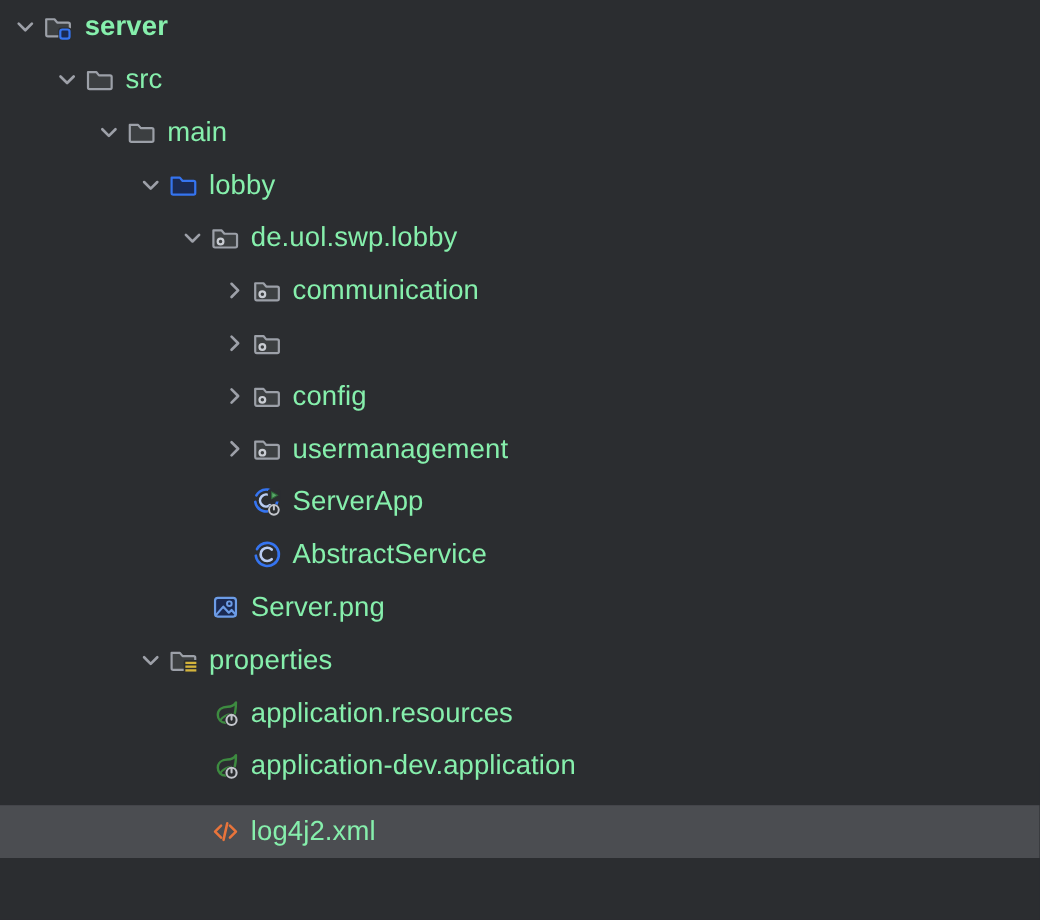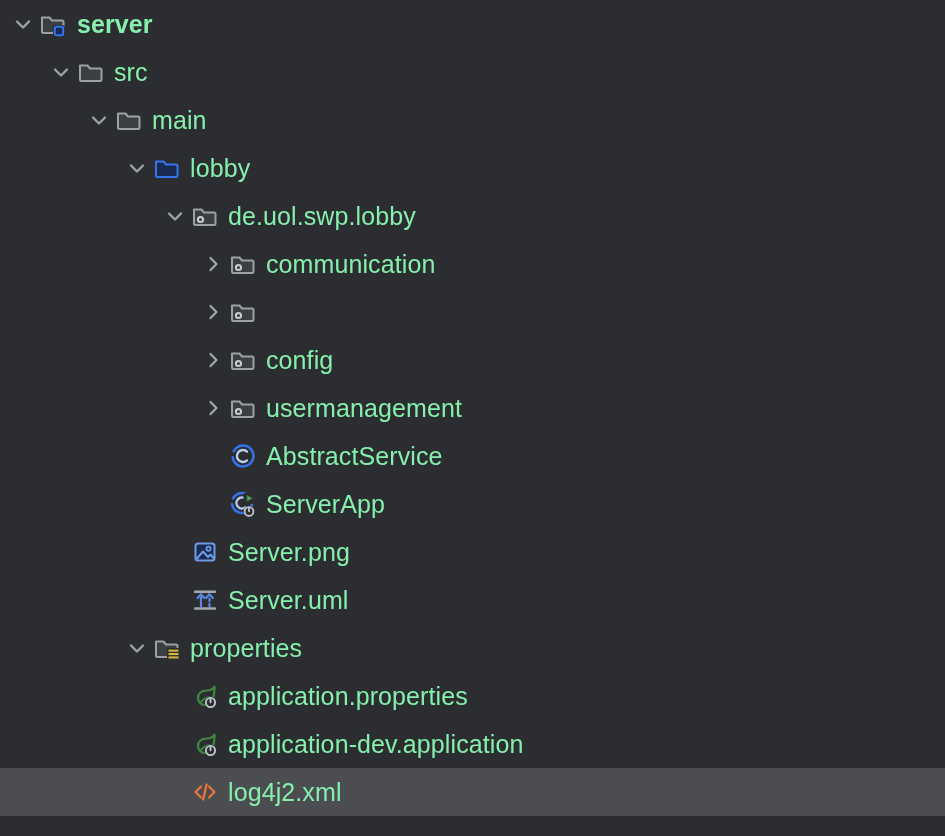--- a/index.html
+++ b/index.html
@@ -19,21 +19,21 @@
     background: #2b2d30;
   }
   .row {
     position: relative;
     height: 48px;
     display: flex;
     align-items: center;
     box-sizing: border-box;
     white-space: nowrap;
   }
-  .row.selected { background: #4b4d51; }
+  .row.selected { background: #4b4d51; margin-top: 12px; }
   .indent { flex: 0 0 auto; height: 1px; }
   .twisty {
     flex: 0 0 auto;
     width: 30px; height: 48px;
     display: flex; align-items: center; justify-content: center;
   }
   .twisty svg { display: block; }
   .icon {
     flex: 0 0 auto;
     width: 30px; height: 48px;
@@ -193,68 +193,53 @@
           <circle cx="10.5" cy="18.5" r="2.6" fill="none" stroke="#c9ccd2" stroke-width="2"></circle>
         </svg>
       </span>
       <span class="label">usermanagement</span>
     </div>
     <div class="row">
       <span class="indent" style="width: 198px;"></span>
       <span class="twisty"></span>
       <span class="icon">
         <svg width="30" height="30" viewBox="0 0 30 30" xmlns="http://www.w3.org/2000/svg">
-          <circle cx="15" cy="15" r="10.5" fill="none" stroke="#3574f0" stroke-width="2.4" stroke-dasharray="38 6" stroke-linecap="round" transform="rotate(-35 15 15)"></circle>
-          <path d="M19 10.6 A6 6 0 1 0 19 19.4" fill="none" stroke="#b9ccf2" stroke-width="2.4" stroke-linecap="round"></path>
-        </svg>
-      </span>
-      <span class="label">AbstractService</span>
-    </div>
-    <div class="row">
-      <span class="indent" style="width: 198px;"></span>
-      <span class="twisty"></span>
-      <span class="icon">
-        <svg width="30" height="30" viewBox="0 0 30 30" xmlns="http://www.w3.org/2000/svg">
           <circle cx="14" cy="14" r="10" fill="none" stroke="#3574f0" stroke-width="2.4" stroke-dasharray="36 6" stroke-linecap="round" transform="rotate(-35 14 14)"></circle>
           <path d="M17.5 9.8 A5.5 5.5 0 1 0 17.5 18.2" fill="none" stroke="#b9ccf2" stroke-width="2.4" stroke-linecap="round"></path>
           <rect x="15.5" y="3.5" width="11.5" height="11.5" rx="2.5" fill="#2b2d30"></rect>
           <path d="M19 6.3 L24.3 9.3 L19 12.3 Z" fill="#59a869" stroke="#2f6b3a" stroke-width="1"></path>
           <circle cx="21" cy="22.5" r="5.6" fill="#2b2d30"></circle>
           <circle cx="21" cy="22.5" r="4.4" fill="none" stroke="#c2c5cb" stroke-width="1.8"></circle>
           <line x1="21" y1="18.6" x2="21" y2="22.2" stroke="#c2c5cb" stroke-width="1.8" stroke-linecap="round"></line>
         </svg>
       </span>
       <span class="label">ServerApp</span>
     </div>
     <div class="row">
+      <span class="indent" style="width: 198px;"></span>
+      <span class="twisty"></span>
+      <span class="icon">
+        <svg width="30" height="30" viewBox="0 0 30 30" xmlns="http://www.w3.org/2000/svg">
+          <circle cx="15" cy="15" r="10.5" fill="none" stroke="#3574f0" stroke-width="2.4" stroke-dasharray="38 6" stroke-linecap="round" transform="rotate(-35 15 15)"></circle>
+          <path d="M19 10.6 A6 6 0 1 0 19 19.4" fill="none" stroke="#b9ccf2" stroke-width="2.4" stroke-linecap="round"></path>
+        </svg>
+      </span>
+      <span class="label">AbstractService</span>
+    </div>
+    <div class="row">
       <span class="indent" style="width: 160px;"></span>
       <span class="twisty"></span>
       <span class="icon">
         <svg width="30" height="30" viewBox="0 0 30 30" xmlns="http://www.w3.org/2000/svg">
           <rect x="5.5" y="6.5" width="19" height="17" rx="2.5" fill="#1b2a52" stroke="#6c9ce6" stroke-width="2"></rect>
           <circle cx="18.5" cy="11.8" r="2.1" fill="none" stroke="#6c9ce6" stroke-width="1.8"></circle>
           <path d="M6.5 22 L13 14.5 L18 20 L20.5 17.5 L23.5 21" fill="none" stroke="#6c9ce6" stroke-width="2" stroke-linejoin="round" stroke-linecap="round"></path>
         </svg>
       </span>
       <span class="label">Server.png</span>
-    </div>
-    <div class="row">
-      <span class="indent" style="width: 160px;"></span>
-      <span class="twisty"></span>
-      <span class="icon">
-        <svg width="30" height="30" viewBox="0 0 30 30" xmlns="http://www.w3.org/2000/svg">
-          <rect x="4" y="5.5" width="22" height="2.6" rx="0.8" fill="#a3a7ae"></rect>
-          <rect x="4" y="22.2" width="22" height="2.6" rx="0.8" fill="#a3a7ae"></rect>
-          <line x1="11" y1="21.5" x2="11" y2="12" stroke="#5b87e0" stroke-width="2.2" stroke-linecap="round"></line>
-          <path d="M7.6 13 L11 9.2 L14.4 13" fill="none" stroke="#5b87e0" stroke-width="2.2" stroke-linejoin="round" stroke-linecap="round"></path>
-          <line x1="19.5" y1="21.5" x2="19.5" y2="12" stroke="#5b87e0" stroke-width="2.2" stroke-linecap="round" stroke-dasharray="2.6 2.6"></line>
-          <path d="M16.1 13 L19.5 9.2 L22.9 13" fill="none" stroke="#5b87e0" stroke-width="2.2" stroke-linejoin="round" stroke-linecap="round"></path>
-        </svg>
-      </span>
-      <span class="label">Server.uml</span>
     </div>
     <div class="row">
       <span class="indent" style="width: 122px;"></span>
       <span class="twisty">
         <svg width="30" height="30" viewBox="0 0 30 30" xmlns="http://www.w3.org/2000/svg">
           <path d="M9 12.5 L15 18.5 L21 12.5" fill="none" stroke="#9da0a8" stroke-width="2.4" stroke-linecap="round" stroke-linejoin="round"></path>
         </svg>
       </span>
       <span class="icon">
         <svg width="30" height="30" viewBox="0 0 30 30" xmlns="http://www.w3.org/2000/svg">
@@ -272,21 +257,21 @@
       <span class="twisty"></span>
       <span class="icon">
         <svg width="30" height="30" viewBox="0 0 30 30" xmlns="http://www.w3.org/2000/svg">
           <path d="M24.5 5.5 C24.5 5.5 22 9.5 17 9.5 C11.5 9.5 8 12.5 8 17 C8 21 11 24 15 24 C21 24 24.5 18 24.5 5.5 Z" fill="none" stroke="#3d8b40" stroke-width="2.2" stroke-linejoin="round"></path>
           <path d="M10.5 21.5 C13 18 17 16.5 20 16" fill="none" stroke="#3d8b40" stroke-width="1.8" stroke-linecap="round"></path>
           <circle cx="20.5" cy="21.5" r="6" fill="#2b2d30"></circle>
           <circle cx="20.5" cy="21.5" r="4.6" fill="none" stroke="#c2c5cb" stroke-width="1.9"></circle>
           <line x1="20.5" y1="17.3" x2="20.5" y2="21.2" stroke="#c2c5cb" stroke-width="1.9" stroke-linecap="round"></line>
         </svg>
       </span>
-      <span class="label">application.properties</span>
+      <span class="label">application.resources</span>
     </div>
     <div class="row">
       <span class="indent" style="width: 160px;"></span>
       <span class="twisty"></span>
       <span class="icon">
         <svg width="30" height="30" viewBox="0 0 30 30" xmlns="http://www.w3.org/2000/svg">
           <path d="M24.5 5.5 C24.5 5.5 22 9.5 17 9.5 C11.5 9.5 8 12.5 8 17 C8 21 11 24 15 24 C21 24 24.5 18 24.5 5.5 Z" fill="none" stroke="#3d8b40" stroke-width="2.2" stroke-linejoin="round"></path>
           <path d="M10.5 21.5 C13 18 17 16.5 20 16" fill="none" stroke="#3d8b40" stroke-width="1.8" stroke-linecap="round"></path>
           <circle cx="20.5" cy="21.5" r="6" fill="#2b2d30"></circle>
           <circle cx="20.5" cy="21.5" r="4.6" fill="none" stroke="#c2c5cb" stroke-width="1.9"></circle>

